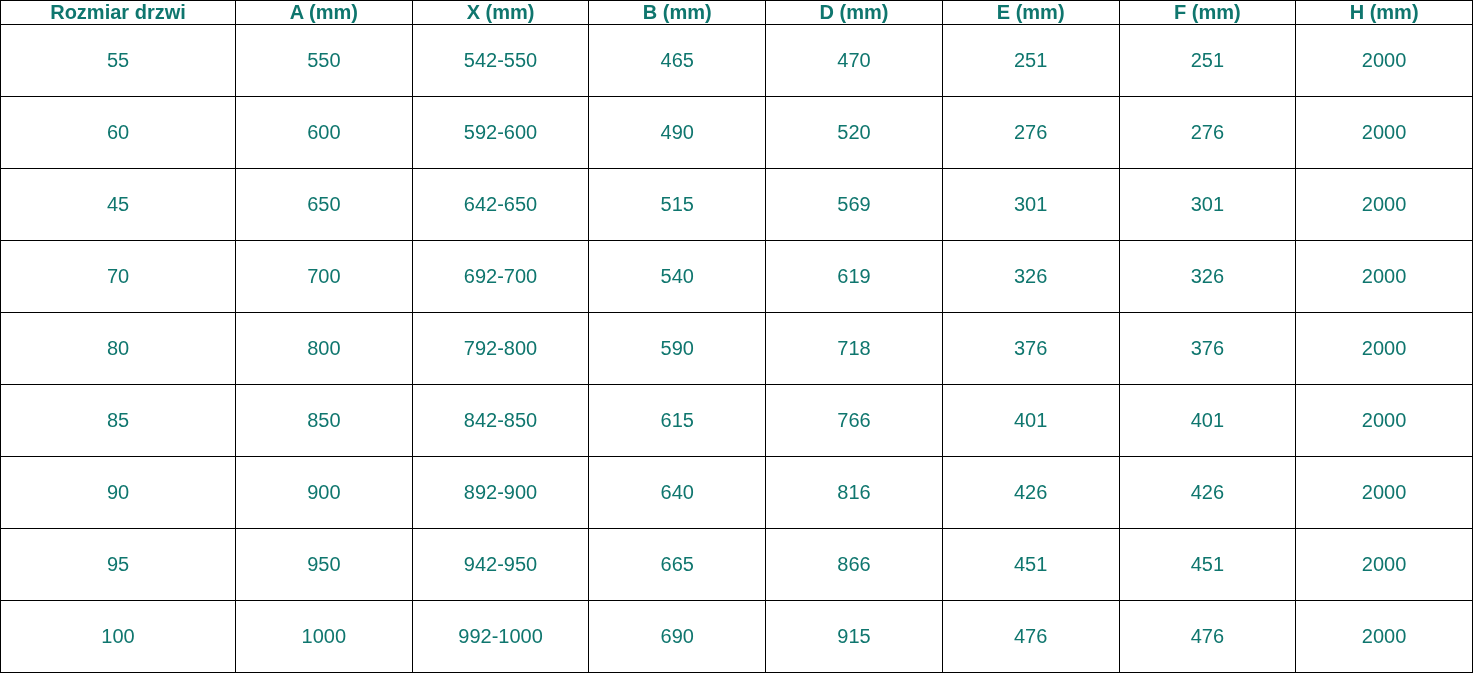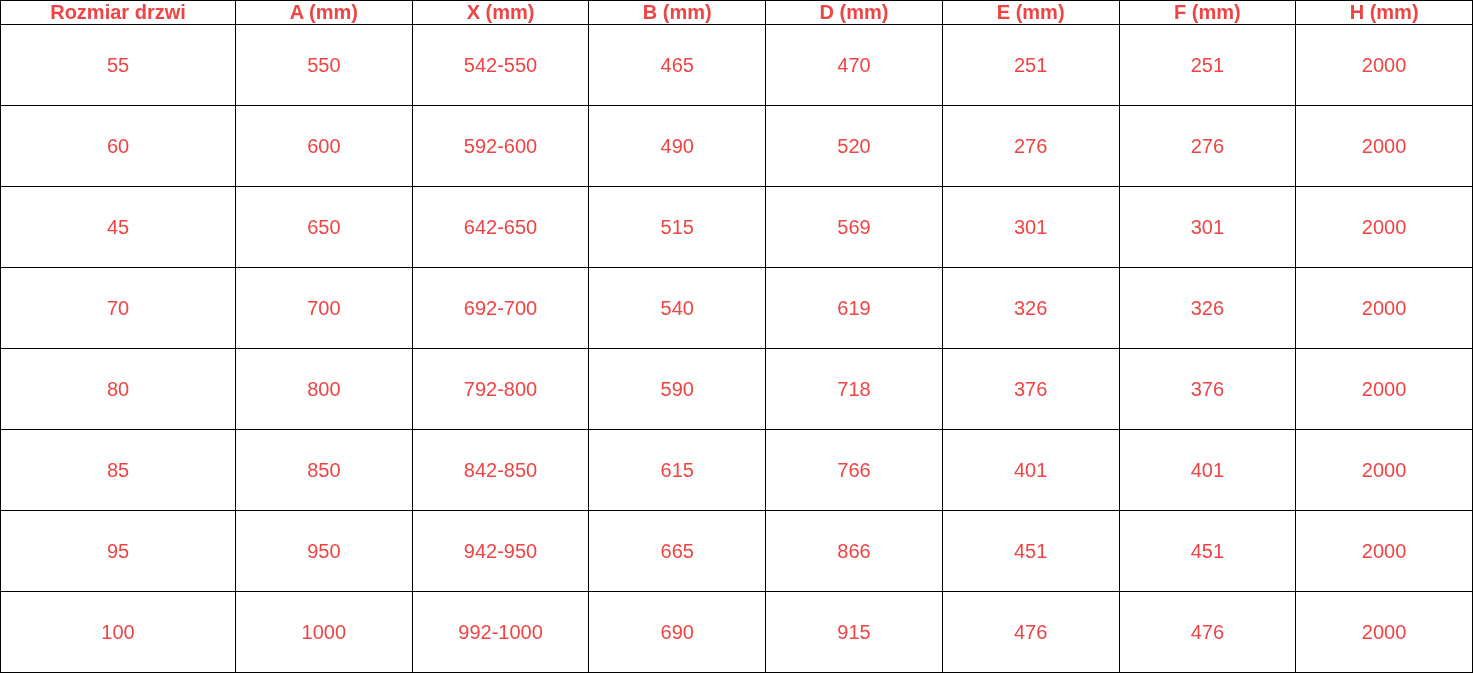--- a/index.html
+++ b/index.html
@@ -12,21 +12,21 @@
     height: 673px;
     box-sizing: border-box;
   }
   table.size-table {
     width: 1473px;
     height: 673px;
     border-collapse: collapse;
     table-layout: fixed;
     font-family: "Liberation Sans", "DejaVu Sans", sans-serif;
     font-size: 20px;
-    color: #ef4444;
+    color: #0f766e;
     background: #ffffff;
   }
   table.size-table th,
   table.size-table td {
     border: 1px solid #000000;
     text-align: center;
     vertical-align: middle;
     padding: 0;
     overflow: hidden;
     white-space: nowrap;
@@ -120,20 +120,30 @@
           <td>85</td>
           <td>850</td>
           <td>842-850</td>
           <td>615</td>
           <td>766</td>
           <td>401</td>
           <td>401</td>
           <td>2000</td>
         </tr>
         <tr>
+          <td>90</td>
+          <td>900</td>
+          <td>892-900</td>
+          <td>640</td>
+          <td>816</td>
+          <td>426</td>
+          <td>426</td>
+          <td>2000</td>
+        </tr>
+        <tr>
           <td>95</td>
           <td>950</td>
           <td>942-950</td>
           <td>665</td>
           <td>866</td>
           <td>451</td>
           <td>451</td>
           <td>2000</td>
         </tr>
         <tr>

